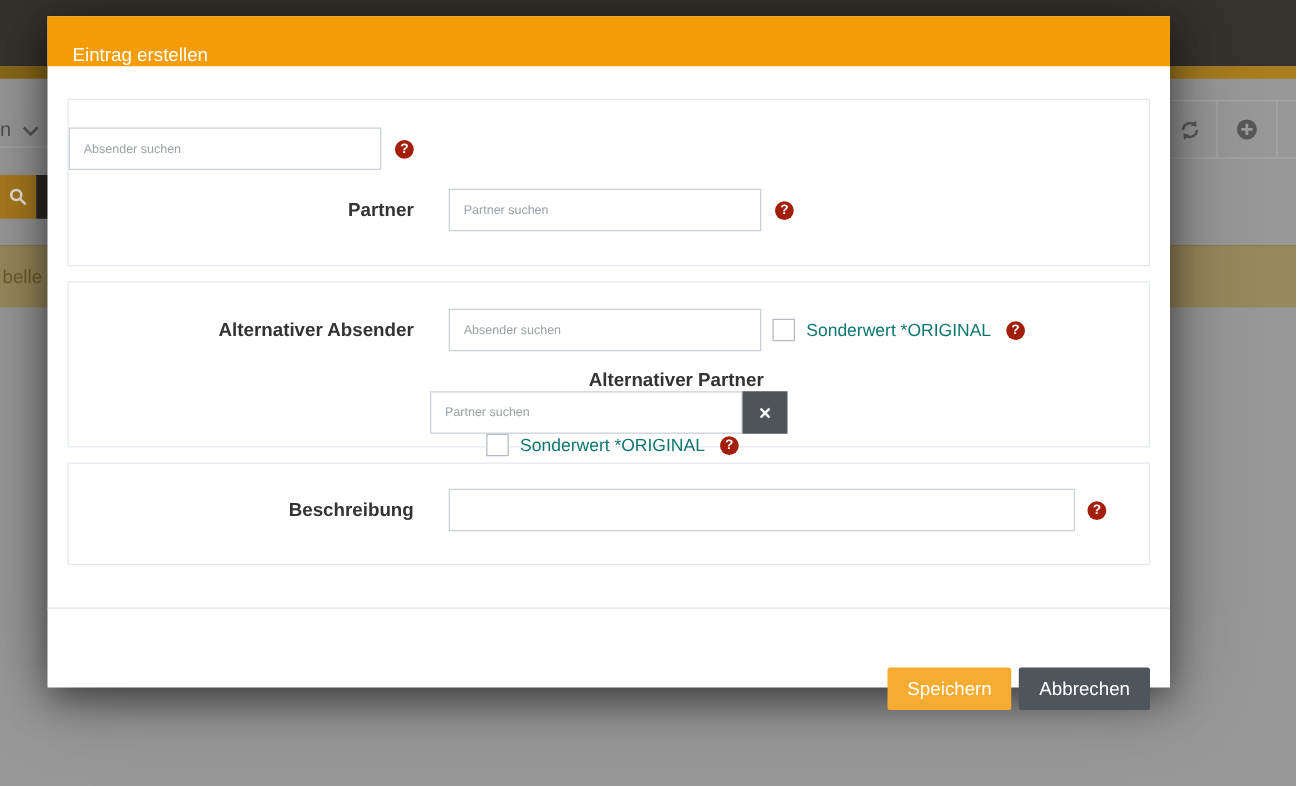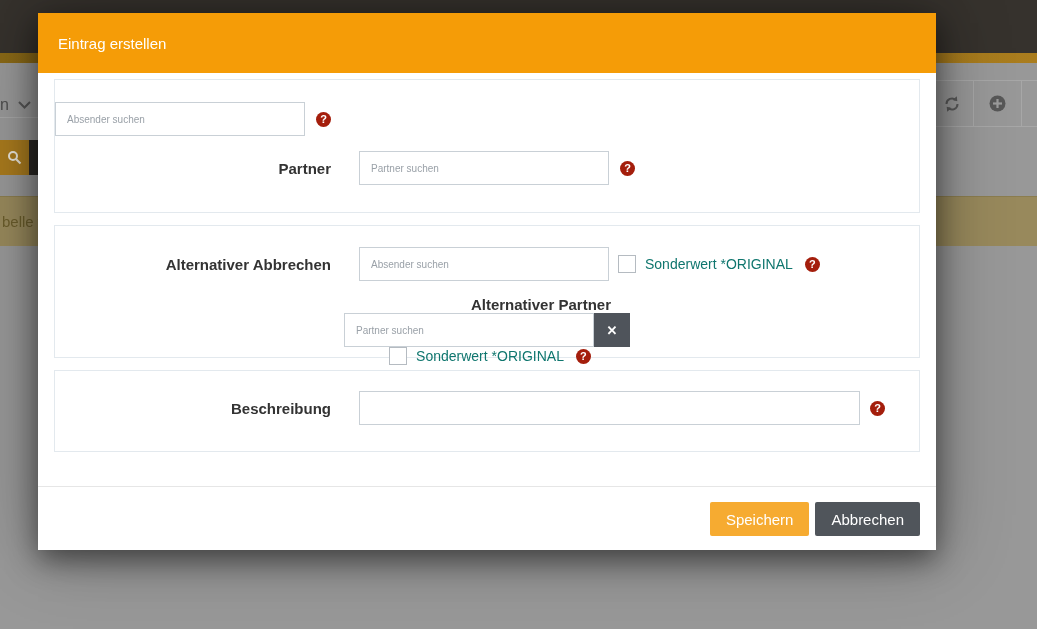--- a/index.html
+++ b/index.html
@@ -33,22 +33,22 @@
     background: #2c2925; border: none; }
 
   .banner { position: absolute; left: 0; top: 196px; width: 1037px; height: 50px;
     background: #98895c; border-top: 1px solid #8b7d4f;
     display: flex; align-items: center; color: #6b5d2c; font-size: 15px; padding-left: 2px; }
 
   
   .modal { position: absolute; left: 38px; top: 13px; width: 898px; height: 537px;
     background: #ffffff;
     box-shadow: 0 10px 28px rgba(0,0,0,0.5), 0 0 70px rgba(0,0,0,0.3); }
-  .modal-header { position: absolute; left: 0; top: 0; width: 100%; height: 60px;
-    background: #f59c07; display: flex; align-items: center; padding-left: 20px; }
+  .modal-header { position: absolute; left: 0; top: 0; width: 100%; height: 40px;
+    background: #f59c07; display: flex; align-items: flex-end; padding-left: 20px; }
   .modal-title { color: #ffffff; font-size: 15px; }
 
   .section { position: absolute; left: 16px; right: 16px; border: 1px solid #e3e9ee; background: #fff; }
   .section.s1 { top: 66px;  height: 134px; }
   .section.s2 { top: 212px; height: 133px; }
   .section.s3 { top: 357px; height: 82px; }
 
   .form-row { position: absolute; left: 0; right: 0; height: 34px;
     display: flex; align-items: center; }
   .form-label { width: 276px; text-align: right; margin-right: 28px;
@@ -72,21 +72,21 @@
 
   .cb-group { display: flex; align-items: center; margin-left: 9px; }
   .cb-group.tight { margin-left: 6px; }
   .checkbox { width: 18px; height: 18px; border: 1px solid #b5bbc1; background: #fff;
     flex: none; cursor: pointer; }
   .cb-label { margin-left: 9px; font-size: 14px; color: #0f766e; white-space: nowrap; }
 
   .footer-sep { position: absolute; left: 0; right: 0; top: 473px; height: 1px; background: #e6e6e6; }
   .footer-buttons { position: absolute; right: 16px; top: 489px; display: flex; gap: 6px; }
   .btn { height: 34px; border: none; border-radius: 2px; color: #ffffff; font-size: 15px;
-    padding: 0 16px; cursor: pointer; font-family: "Liberation Sans", sans-serif; }
+    padding: 0 16px; cursor: pointer; font-family: "Liberation Sans", sans-serif; margin-top: 32px; }
   .btn-save { background: #f6ab31; }
   .btn-cancel { background: #50555b; }
 </style>
 </head>
 <body>
 
 <div class="stage">
 
   <div class="topbar"></div>
   <div class="goldstripe"></div>
@@ -142,21 +142,21 @@
       </div>
       <div class="form-row" style="top:71px;">
         <span class="form-label">Partner</span>
         <input class="text-input" placeholder="Partner suchen" style="">
         <span class="qicon gap11">?</span>
       </div>
     </div>
 
     <div class="section s2">
       <div class="form-row" style="top:21px;">
-        <span class="form-label">Alternativer Abbrechen</span>
+        <span class="form-label">Alternativer Absender</span>
         <input class="text-input" placeholder="Absender suchen" style="">
         <span class="cb-group">
           <span class="checkbox"></span>
           <span class="cb-label">Sonderwert *ORIGINAL</span>
           <span class="qicon gap12">?</span>
         </span>
       </div>
       <div class="form-row" style="top:70px;flex-direction:column;">
         <span class="form-label">Alternativer Partner</span>
         <span class="input-with-clear">

